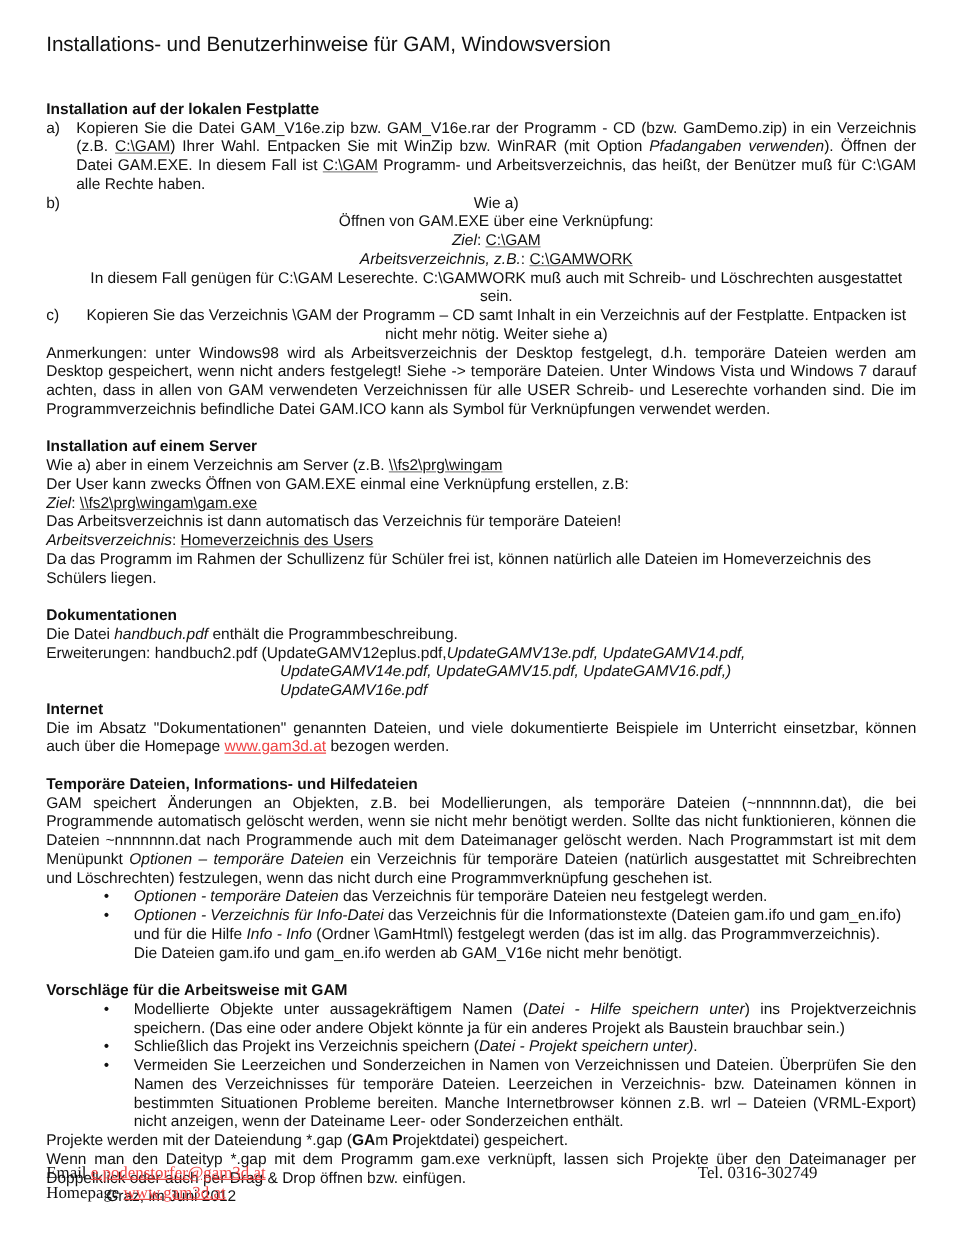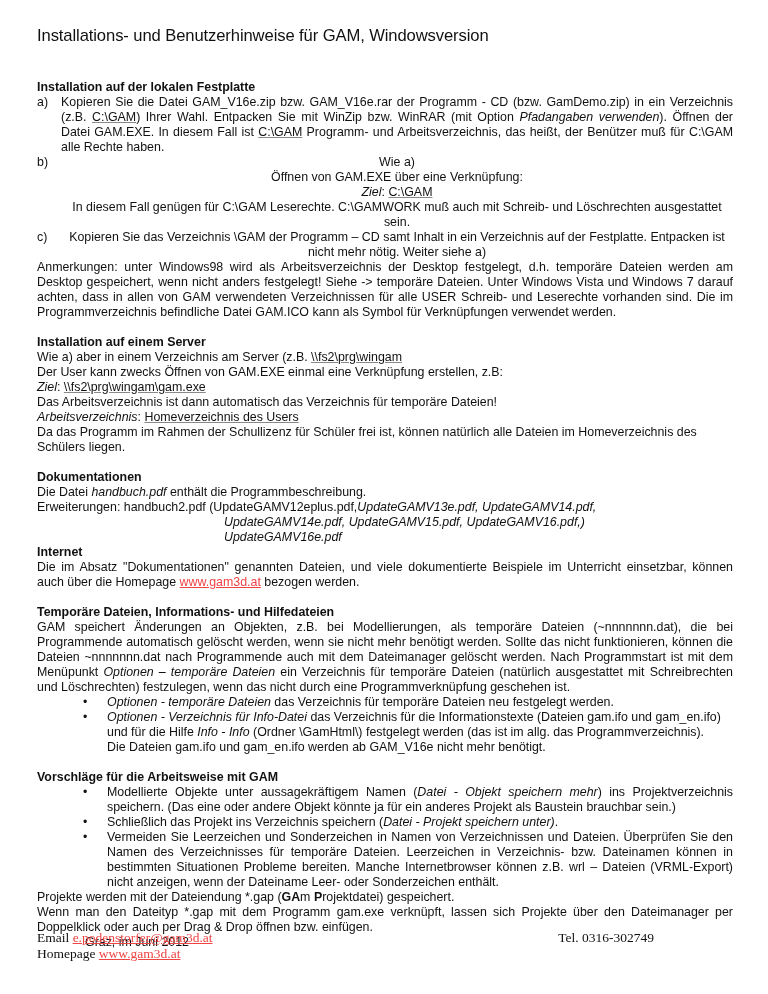--- a/index.html
+++ b/index.html
@@ -47,20 +47,21 @@
     <div class="item">
       <span class="lbl">a)</span>
       <span class="txt"><span>Kopieren Sie die Datei GAM_V16e.zip bzw. GAM_V16e.rar der Programm - CD (bzw. GamDemo.zip) in ein Verzeichnis (z.B. </span><u>C:\GAM</u><span>) Ihrer Wahl. Entpacken Sie mit WinZip bzw. WinRAR (mit Option </span><i>Pfadangaben verwenden</i><span>). Öffnen der Datei GAM.EXE. In diesem Fall ist </span><u>C:\GAM</u><span> Programm- und Arbeitsverzeichnis, das heißt, der Benützer muß für C:\GAM alle Rechte haben.</span></span>
     </div>
     <div class="item">
       <span class="lbl">b)</span>
       <span class="txt left">
         <div>Wie a)</div>
         <div>Öffnen von GAM.EXE über eine Verknüpfung:</div>
         <div><i>Ziel</i>: <u>C:\GAM</u></div>
+        <div><i>Arbeitsverzeichnis, z.B.</i>: <u>C:\GAMWORK</u></div>
         <div>In diesem Fall genügen für C:\GAM Leserechte. C:\GAMWORK muß auch mit Schreib- und Löschrechten ausgestattet sein.</div>
       </span>
     </div>
     <div class="item">
       <span class="lbl">c)</span>
       <span class="txt left">Kopieren Sie das Verzeichnis \GAM der Programm – CD samt Inhalt in ein Verzeichnis auf der Festplatte. Entpacken ist nicht mehr nötig. Weiter siehe a)</span>
     </div>
     <div class="just">Anmerkungen: unter Windows98 wird als Arbeitsverzeichnis der Desktop festgelegt, d.h. temporäre Dateien werden am Desktop gespeichert, wenn nicht anders festgelegt! Siehe -&gt; temporäre Dateien. Unter Windows Vista und Windows 7 darauf achten, dass in allen von GAM verwendeten Verzeichnissen für alle USER Schreib- und Leserechte vorhanden sind. Die im Programmverzeichnis befindliche Datei GAM.ICO kann als Symbol für Verknüpfungen verwendet werden.</div>
     <div class="gap"></div>
 
@@ -92,21 +93,21 @@
     <div class="bl">
       <span class="b">•</span>
       <span class="t" style="text-align:left"><i>Optionen - Verzeichnis für Info-Datei</i><span>  das Verzeichnis für die Informationstexte (Dateien gam.ifo und gam_en.ifo) und für die Hilfe </span><i>Info - Info</i><span> (Ordner \GamHtml\) festgelegt werden (das ist im allg. das Programmverzeichnis).</span></span>
     </div>
     <div class="sub-indent">Die Dateien gam.ifo und gam_en.ifo werden ab GAM_V16e nicht mehr benötigt.</div>
     <div class="gap"></div>
 
     <div class="h2">Vorschläge für die Arbeitsweise mit GAM</div>
     <div class="bl">
       <span class="b">•</span>
-      <span class="t"><span>Modellierte Objekte unter aussagekräftigem Namen (</span><i>Datei - Objekt speichern mehr</i><span>) ins Projektverzeichnis speichern. (Das eine oder andere Objekt könnte ja für ein anderes Projekt als Baustein brauchbar sein.)</span></span>
+      <span class="t"><span>Modellierte Objekte unter aussagekräftigem Namen (</span><i>Datei - Hilfe speichern unter</i><span>) ins Projektverzeichnis speichern. (Das eine oder andere Objekt könnte ja für ein anderes Projekt als Baustein brauchbar sein.)</span></span>
     </div>
     <div class="bl">
       <span class="b">•</span>
       <span class="t"><span>Schließlich das Projekt ins Verzeichnis speichern (</span><i>Datei - Projekt speichern unter)</i><span>.</span></span>
     </div>
     <div class="bl">
       <span class="b">•</span>
       <span class="t">Vermeiden Sie Leerzeichen und Sonderzeichen in Namen von Verzeichnissen und Dateien. Überprüfen Sie den Namen des Verzeichnisses für temporäre Dateien. Leerzeichen in Verzeichnis- bzw. Dateinamen können in bestimmten Situationen Probleme bereiten. Manche Internetbrowser können z.B. wrl – Dateien (VRML-Export) nicht anzeigen, wenn der Dateiname Leer- oder Sonderzeichen enthält.</span>
     </div>
     <div><span>Projekte werden mit der Dateiendung *.gap (</span><b>GA</b><span>m </span><b>P</b><span>rojektdatei) gespeichert.</span></div>

